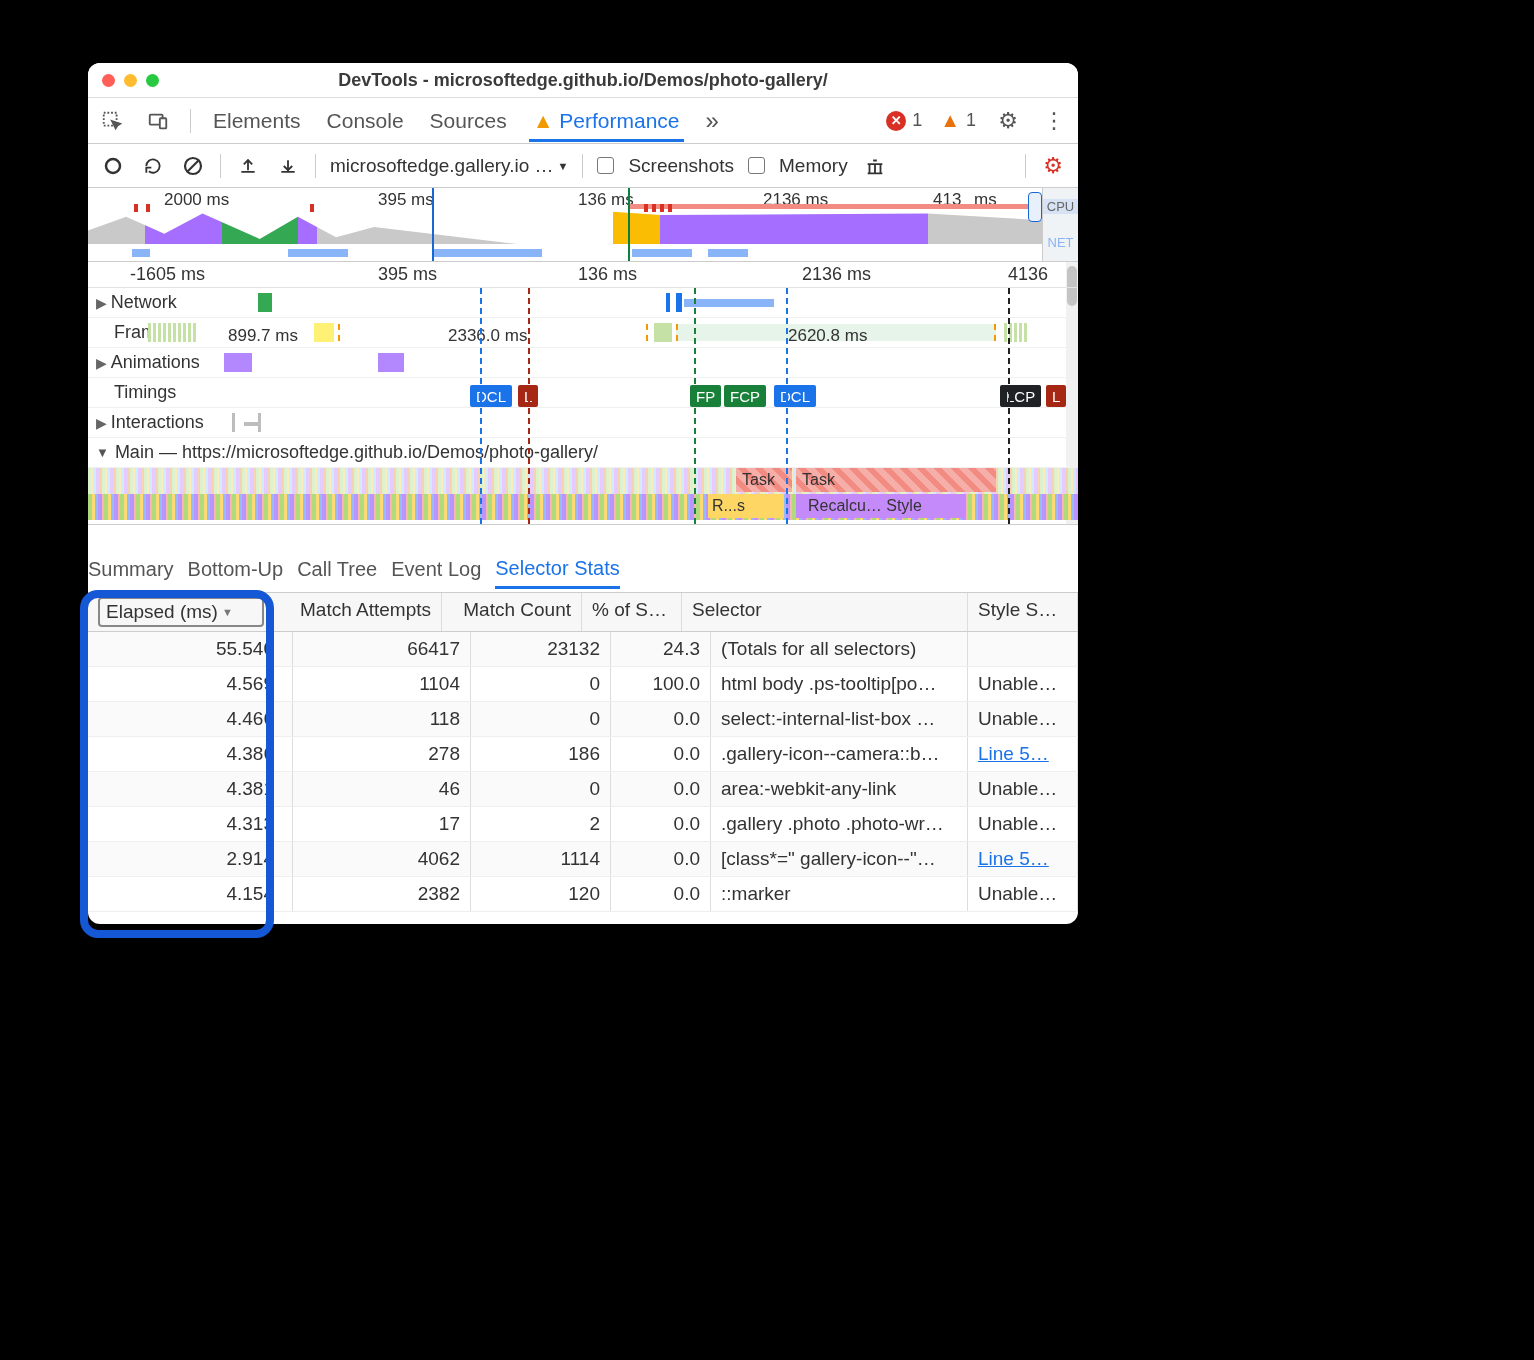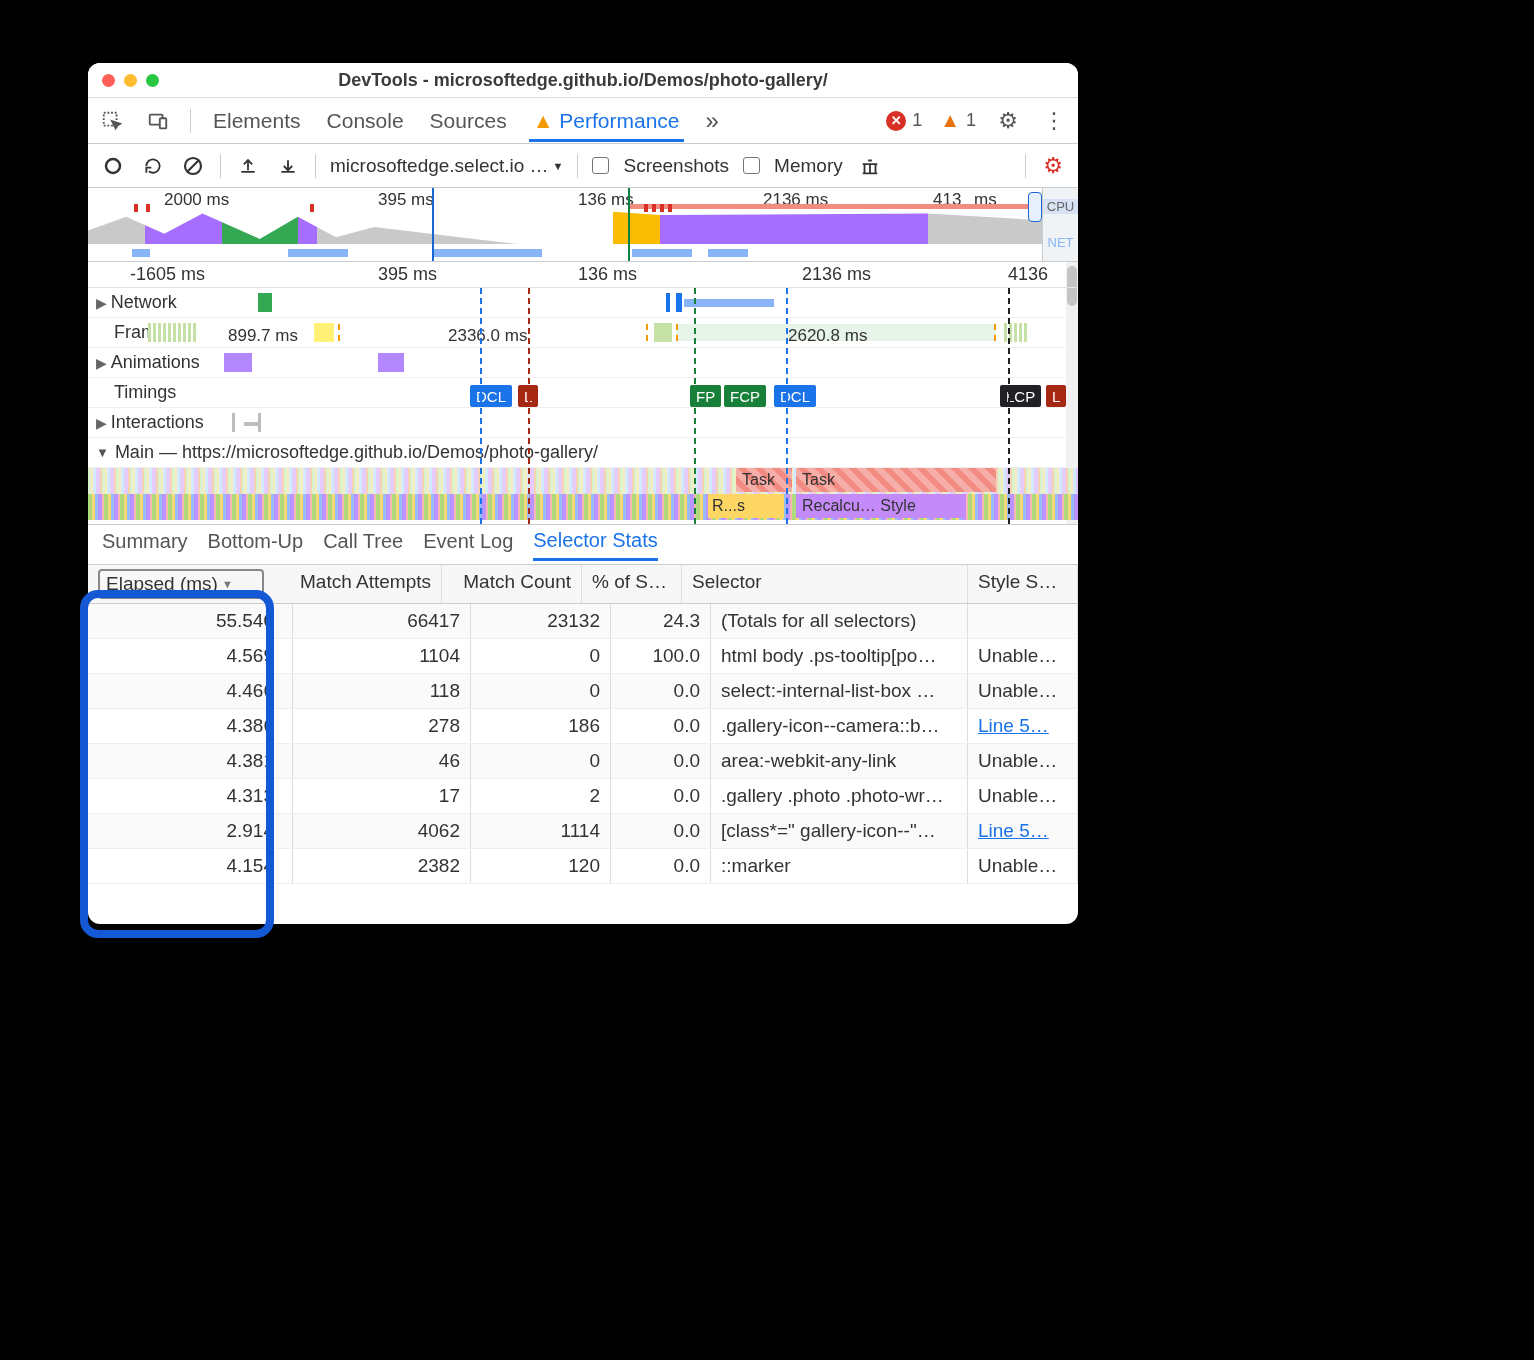--- a/index.html
+++ b/index.html
@@ -120,27 +120,27 @@
   .flame { height:56px; position:relative; overflow:hidden;}
   .flame .strip { position:absolute; top:0; height:26px; left:0; right:0;
     background: repeating-linear-gradient(90deg,#d6f0c4 0 3px,#fce8b2 3px 5px,#c9e7ff 5px 8px,#e0c3fc 8px 12px,#f5cba7 12px 14px);
     opacity:.85;
   }
   .flame .strip2 { top:26px; height:26px;
     background: repeating-linear-gradient(90deg,#a5d86e 0 4px,#fdd663 4px 7px,#8ab4f8 7px 10px,#b388ff 10px 14px,#f6aea9 14px 16px);
     position:absolute;left:0;right:0; opacity:.9;
   }
   .flame .taskbar { position:absolute; top:0; height:24px; background:repeating-linear-gradient(45deg,#f6aea9 0 6px,#f28b82 6px 12px); color:#333; font-size:16px; padding-left:6px; display:flex;align-items:center;}
-  .flame .recalc { position:absolute; top:26px; height:24px; background:#c58af9; color:#333; font-size:16px; padding-left:6px; display:flex;align-items:center;}
+  .flame .recalc { position:absolute; top:26px; height:24px; background:#c58af9; color:#333; font-size:16px; padding-left:12px; display:flex;align-items:center;}
   .flame .rsbar { position:absolute; top:26px; height:24px; background:#fdd663; color:#333; font-size:16px; padding-left:4px; display:flex;align-items:center;}
   .side-scroll { position:absolute; right:0; top:0; width:12px; bottom:0; background:#f1f1f1;}
   .side-scroll .thumb{position:absolute;left:1px;right:1px;background:#c4c4c4;border-radius:6px;}
 
   
-  .btabs { height:40px; display:flex; align-items:center; gap:20px; padding:0 14px; border-bottom:1px solid #ccc; font-size:20px; color:#555;}
+  .btabs { height:40px; display:flex; align-items:center; gap:14px; padding:0 0; border-bottom:1px solid #ccc; font-size:20px; color:#555;margin-top:28px;}
   .btabs .bt { cursor:pointer; padding-bottom:6px;}
   .btabs .bt.active { color:#1a73e8; border-bottom:3px solid #1a73e8;}
 
   
   .stats { flex:1; overflow:auto; font-size:19px;}
   .shdr { display:flex; border-bottom:1px solid #ccc; background:#f7f7f7; font-weight:500;}
   .shdr .cell, .srow .cell { padding:6px 10px; border-right:1px solid #ddd; overflow:hidden; text-overflow:ellipsis; white-space:nowrap;}
   .c0{width:186px;text-align:left;} .c1{width:178px;text-align:right;} .c2{width:140px;text-align:right;}
   .c3{width:100px;text-align:right;} .c4{flex:1;text-align:left;} .c5{width:110px;text-align:left;}
   .shdr .c0 { display:flex;align-items:center;gap:4px; border:2px solid #888; border-radius:4px; margin:4px 0 4px 10px; padding:2px 6px; width:166px;}
@@ -233,21 +233,21 @@
       </div>
     <div class="tb-btn">
         <svg width="20" height="20" viewBox="0 0 24 24" fill="none" stroke="#333" stroke-width="2.2">
           <path d="M12 5v12"></path>
           <path d="M7 12l5 5 5-5"></path>
           <path d="M4 19h16"></path>
         </svg>
       </div>
     <div class="divider"></div>
     <div class="url-sel">
-      <span>microsoftedge.select.io …</span>
+      <span>microsoftedge.gallery.io …</span>
       <span class="tri">▼</span>
     </div>
     <div class="divider"></div>
     <span class="chk"></span>
     <span>Screenshots</span>
     <span class="chk"></span>
     <span>Memory</span>
     <div class="tb-btn">
         <svg width="22" height="22" viewBox="0 0 24 24" fill="none" stroke="#333" stroke-width="2">
           <path d="M6 20V10M12 20V10M18 20V10M4 10h16M10 6h4M4 20h16"></path>

